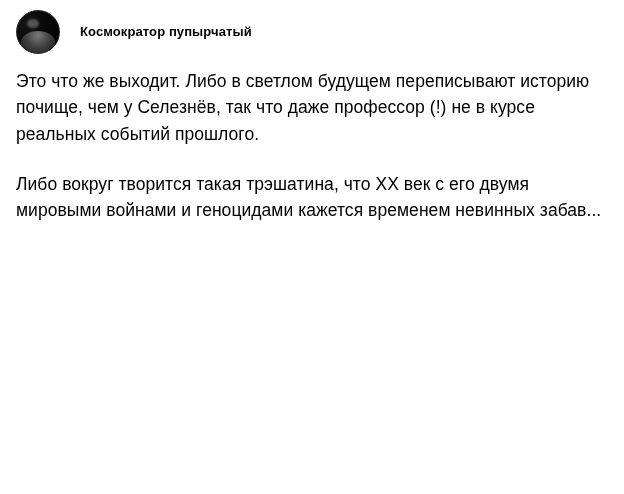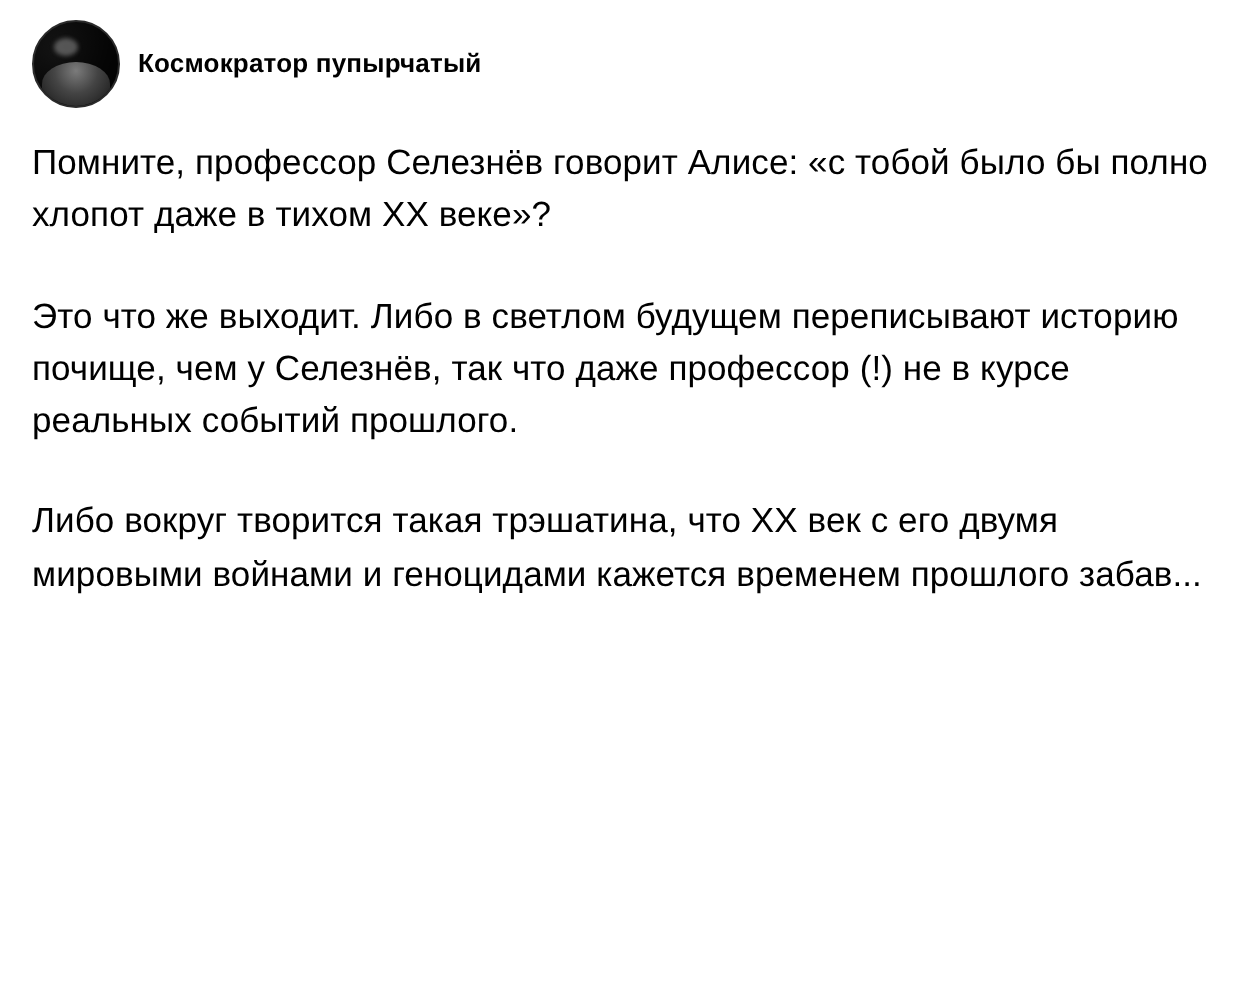--- a/index.html
+++ b/index.html
@@ -17,21 +17,21 @@
   .post {
     width: 624px;
     height: 494px;
     box-sizing: border-box;
     padding: 10px 16px 0 16px;
     background: #ffffff;
   }
   .post-header {
     display: flex;
     align-items: center;
-    gap: 9px;
+    gap: 20px;
     height: 44px;
   }
   .avatar {
     width: 42px;
     height: 42px;
     border-radius: 50%;
     flex: 0 0 42px;
     background:
       radial-gradient(circle at 30% 35%, #6e6e6e 0%, #4a4a4a 30%, #2a2a2a 60%, #151515 100%),
       linear-gradient(135deg, #3a3a3a 0%, #111111 100%);
@@ -88,18 +88,17 @@
 <body>
 
 <div class="post">
 
   <div class="post-header">
     <div class="avatar"></div>
     <div class="author-name">Космократор пупырчатый</div>
   </div>
 
   <div class="post-body">
-    <p class="paragraph">Помните, профессор Селезнёв говорит Алисе: «с тобой было бы полно хлопот даже в тихом XX веке»?</p>
     <p class="paragraph">Это что же выходит. Либо в светлом будущем переписывают историю почище, чем у Селезнёв, так что даже профессор (!) не в курсе реальных событий прошлого.</p>
-    <p class="paragraph">Либо вокруг творится такая трэшатина, что XX век с его двумя мировыми войнами и геноцидами кажется временем прошлого забав...</p>
+    <p class="paragraph">Либо вокруг творится такая трэшатина, что XX век с его двумя мировыми войнами и геноцидами кажется временем невинных забав...</p>
   </div>
 
 </div>
 
 </body></html>

